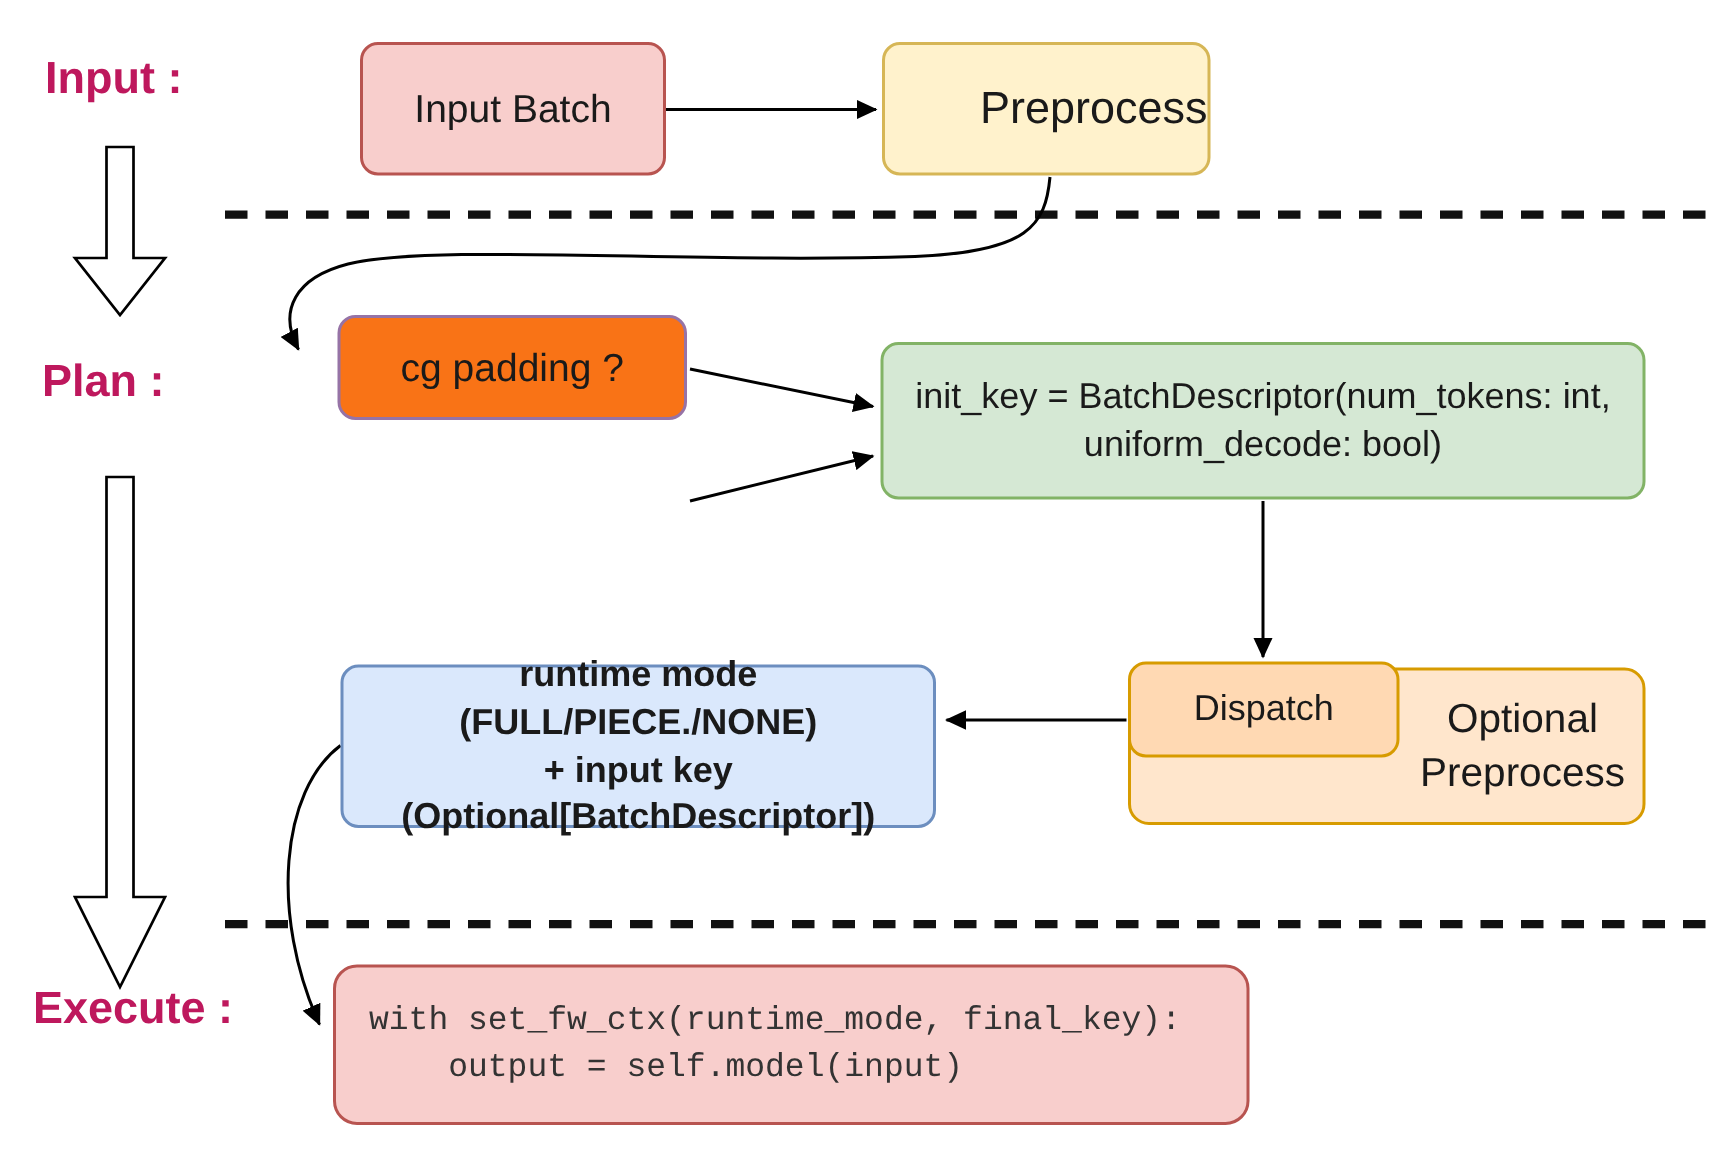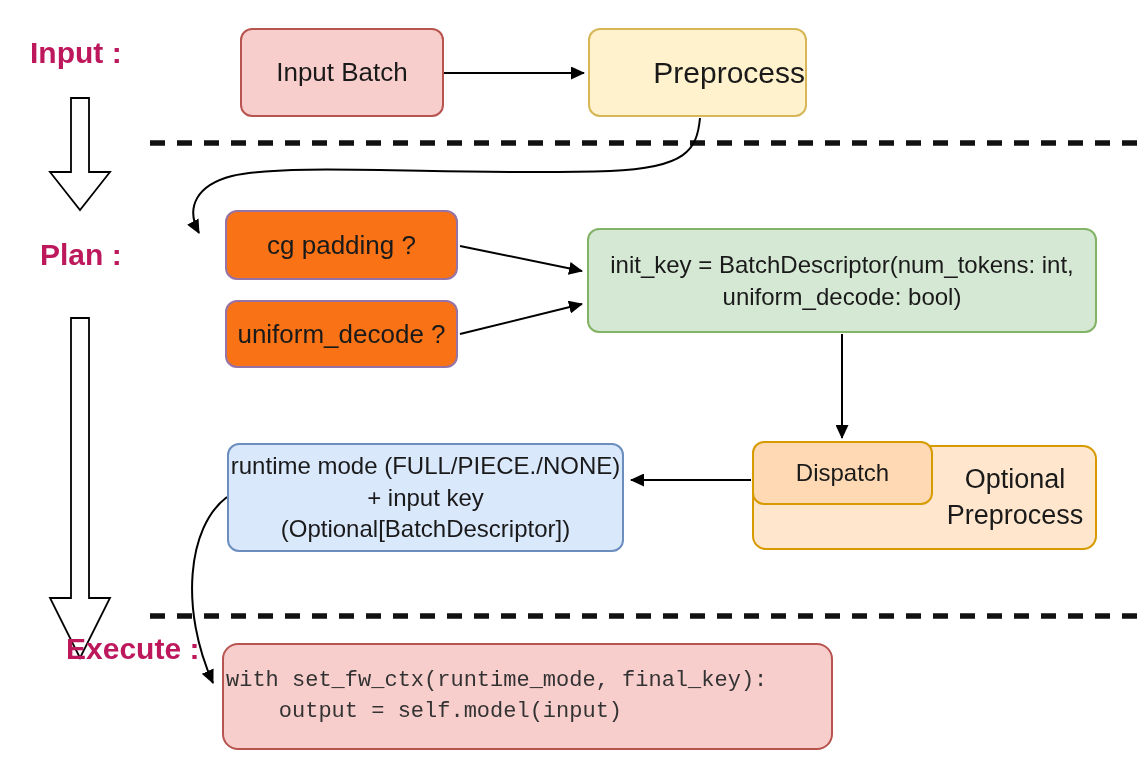--- a/index.html
+++ b/index.html
@@ -37,21 +37,21 @@
   .n-blue  {background:#dae8fc;border:2px solid #6c8ebf;}
   .n-orange{background:#ffe6cc;border:2px solid #d79b00;}
   .n-orange-deep{background:#ffd9b3;border:2px solid #d79b00;}
   #code-box{
     align-items:flex-start;
     justify-content:center;
     text-align:left;
     font-family:"Liberation Mono","DejaVu Sans Mono",monospace;
     font-size:22px;
     color:#333;
-    padding-left:2px;
+    padding-left:22px;
     line-height:1.4;
     border-radius:16px;
   }
   #code-box span{white-space:pre;}
   #arrow-layer{
     position:absolute;left:0;top:0;width:1142px;height:770px;
     pointer-events:none;
   }
 </style>
 </head>
@@ -75,56 +75,53 @@
     <path d="M444,73 H584" stroke="#000" stroke-width="2" fill="none" marker-end="url(#ah)"></path>
     <path d="M700,118 C697,150 686,168 610,171 C460,176 290,162 232,176 C197,185 185,207 199,233" stroke="#000" stroke-width="2" fill="none" marker-end="url(#ah)"></path>
     <path d="M460,246 L582,271" stroke="#000" stroke-width="2" fill="none" marker-end="url(#ah)"></path>
     <path d="M460,334 L582,304" stroke="#000" stroke-width="2" fill="none" marker-end="url(#ah)"></path>
     <path d="M842,334 V438" stroke="#000" stroke-width="2" fill="none" marker-end="url(#ah)"></path>
     <path d="M751,480 H631" stroke="#000" stroke-width="2" fill="none" marker-end="url(#ah)"></path>
     <path d="M227,497 C187,527 180,610 213,683" stroke="#000" stroke-width="2" fill="none" marker-end="url(#ah)"></path>
   </svg>
 
   <div class="stage-label" style="left:30px;top:36px;">Input :</div>
-  <div class="stage-label" style="left:40px;top:238px;">Plan :</div>
-  <div class="stage-label" style="left:22px;top:632px;margin-left:44px;">Execute :</div>
+  <div class="stage-label" style="left:28px;top:238px;">Plan :</div>
+  <div class="stage-label" style="left:22px;top:656px;">Execute :</div>
 
   <div class="node n-red" style="left:240px;top:28px;width:204px;height:89px;font-size:26px;">
     <span>Input Batch</span>
   </div>
 
   <div class="node n-yellow" style="left:588px;top:28px;width:219px;height:89px;font-size:30px;align-items:flex-end;">
     <span>Preprocess</span>
   </div>
 
   <div class="node n-purple" style="left:225px;top:210px;width:233px;height:70px;font-size:26px;">
     <span>cg padding ?</span>
   </div>
 
-  <div class="node n-purple" style="left:225px;top:300px;width:233px;height:68px;font-size:26px;">
-    <span>uniform_decode ?</span>
-  </div>
 
   <div class="node n-green" style="left:587px;top:228px;width:510px;height:105px;font-size:24px;">
     <span>init_key = BatchDescriptor(num_tokens: int,</span>
     <span>uniform_decode: bool)</span>
   </div>
 
   <div class="node n-orange" style="left:752px;top:445px;width:345px;height:105px;border-radius:14px;"></div>
 
   <div class="node" style="left:933px;top:445px;width:164px;height:105px;font-size:27px;background:transparent;border:none;">
     <span>Optional</span>
     <span>Preprocess</span>
   </div>
 
   <div class="node n-orange-deep" style="left:752px;top:441px;width:181px;height:64px;font-size:24px;">
     <span>Dispatch</span>
   </div>
 
-  <div class="node n-blue" style="left:227px;top:443px;width:397px;height:109px;font-size:24px;">
+  <div class="node n-blue" style="left:227px;top:443px;width:397px;height:109px;font-size:24px;font-weight:bold;">
     <span>runtime mode (FULL/PIECE./NONE)</span>
     <span>+ input key (Optional[BatchDescriptor])</span>
   </div>
 
   <div class="node n-red" id="code-box" style="left:222px;top:643px;width:611px;height:107px;">
     <span>with set_fw_ctx(runtime_mode, final_key):</span>
     <span>    output = self.model(input)</span>
   </div>
 
 </div>

